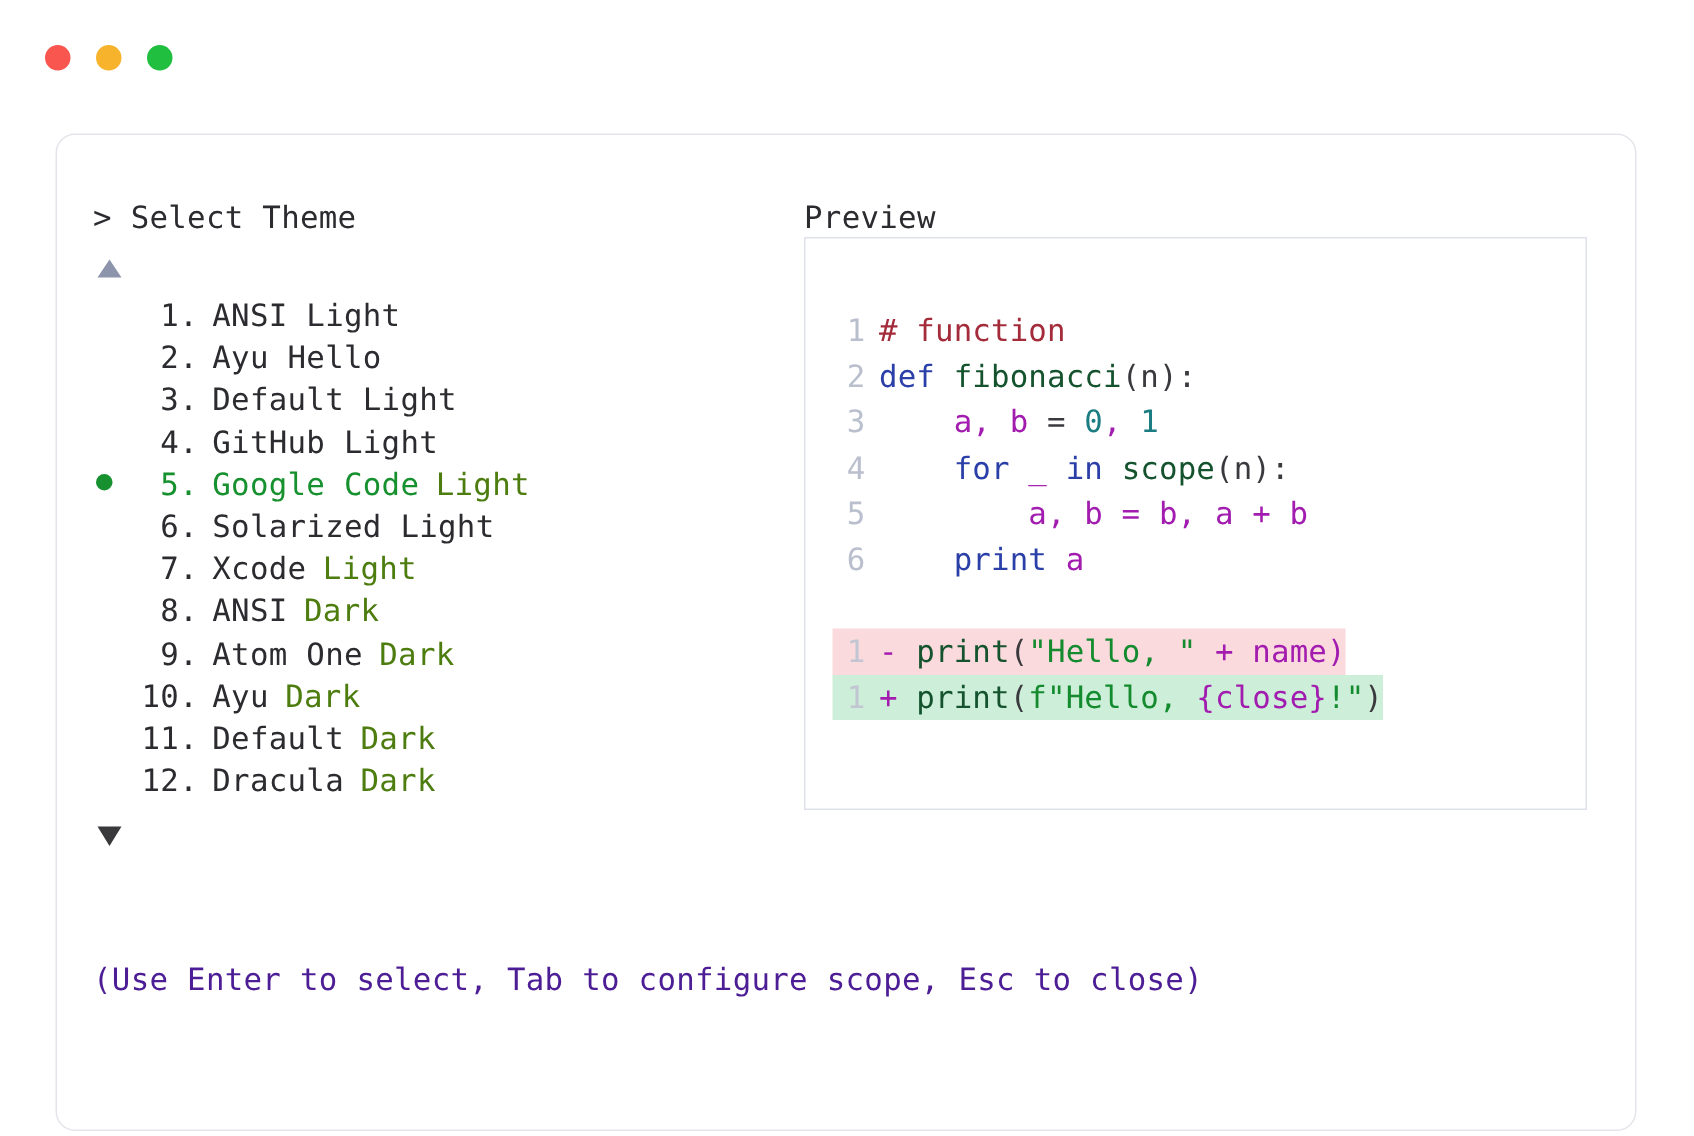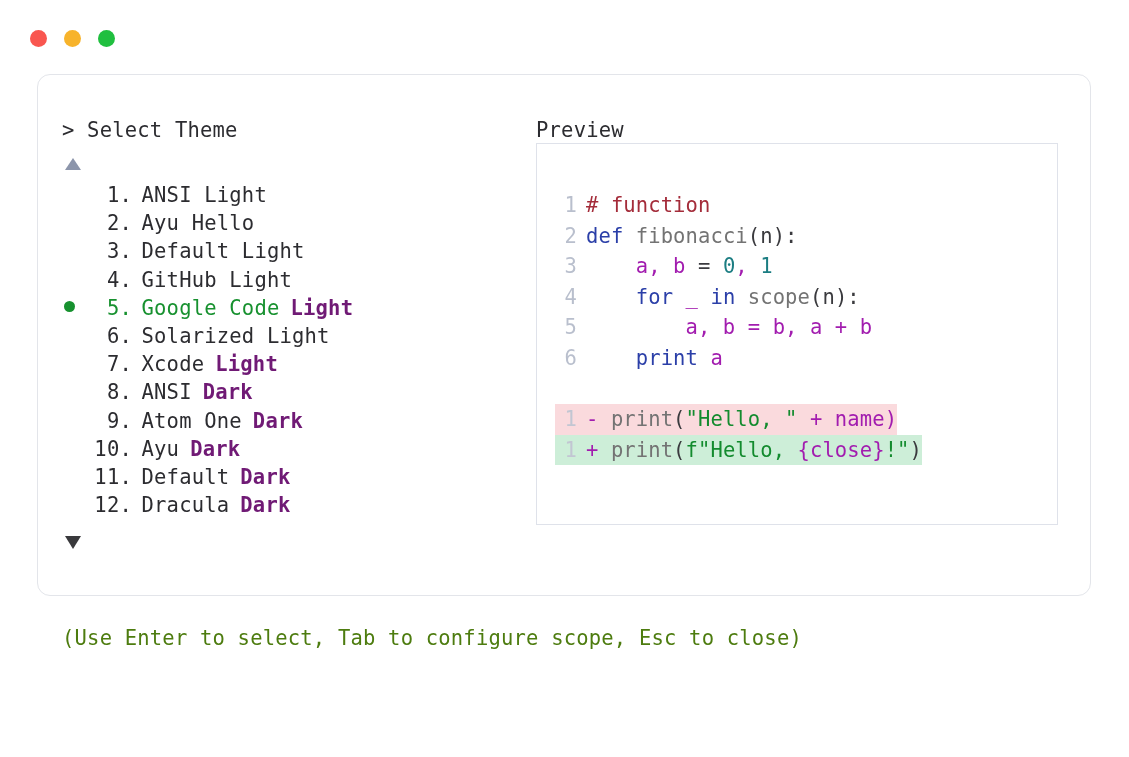--- a/index.html
+++ b/index.html
@@ -24,22 +24,22 @@
     left: 30px; top: 30px;
     display: flex;
     align-items: center;
     gap: 17px;
   }
   .dot { width: 17px; height: 17px; border-radius: 50%; display: block; }
 
   
   .card {
     position: absolute;
-    left: 37px; top: 74px;
-    width: 1054px; height: 522px;
+    left: 37px; top: 89px;
+    width: 1054px; height: 665px;
     background: #ffffff;
     border: 1.5px solid #e3e5ea;
     border-radius: 13px;
   }
 
   .card-inner {
     position: relative;
     width: 100%; height: 100%;
     padding: 42px 0 0 0;
   }
@@ -115,29 +115,29 @@
     flex: none;
     text-align: right;
     color: #2c2c30;
   }
   .name-cell { color: #2c2c30; padding-left: 9.5px; }
   .suffix-cell { padding-left: 11px; }
 
   .theme-row.selected .num-cell,
   .theme-row.selected .name-cell { color: #17912f; }
 
-  .suffix-muted { color: #701a75; font-weight: bold; }
+  .suffix-muted { color: #4d7c0f; }
 
   .footer-hint {
     position: absolute;
     left: 24px;
     top: 550px;
     font-size: 20.5px;
     line-height: 26px;
-    color: #4d7c0f;
+    color: #4c1d95;
     white-space: pre;
     letter-spacing: 0.2px;
   }
 
   
   .right-col {
     flex: none;
     padding-left: 18px;
   }
 
@@ -184,21 +184,21 @@
   .diff-ins { background: #cdeed8; }
   .diff-line {
     width: fit-content;
   }
   .diff-line .gutter { background: transparent; }
   .diff-del .gutter, .diff-ins .gutter { color: #c2c6d2; }
 
   
   .t-comment  { color: #a42c3a; }
   .t-keyword  { color: #2b3fa8; }
-  .t-func     { color: #737373; }
+  .t-func     { color: #14532d; }
   .t-plain    { color: #a21caf; }
   .t-number   { color: #1b7d82; }
   .t-string   { color: #138b2e; }
   .t-punct    { color: #3a3a3e; }
   .t-op       { color: #3a3a3e; }
 </style>
 </head>
 <body>
 
 <div class="screen">

